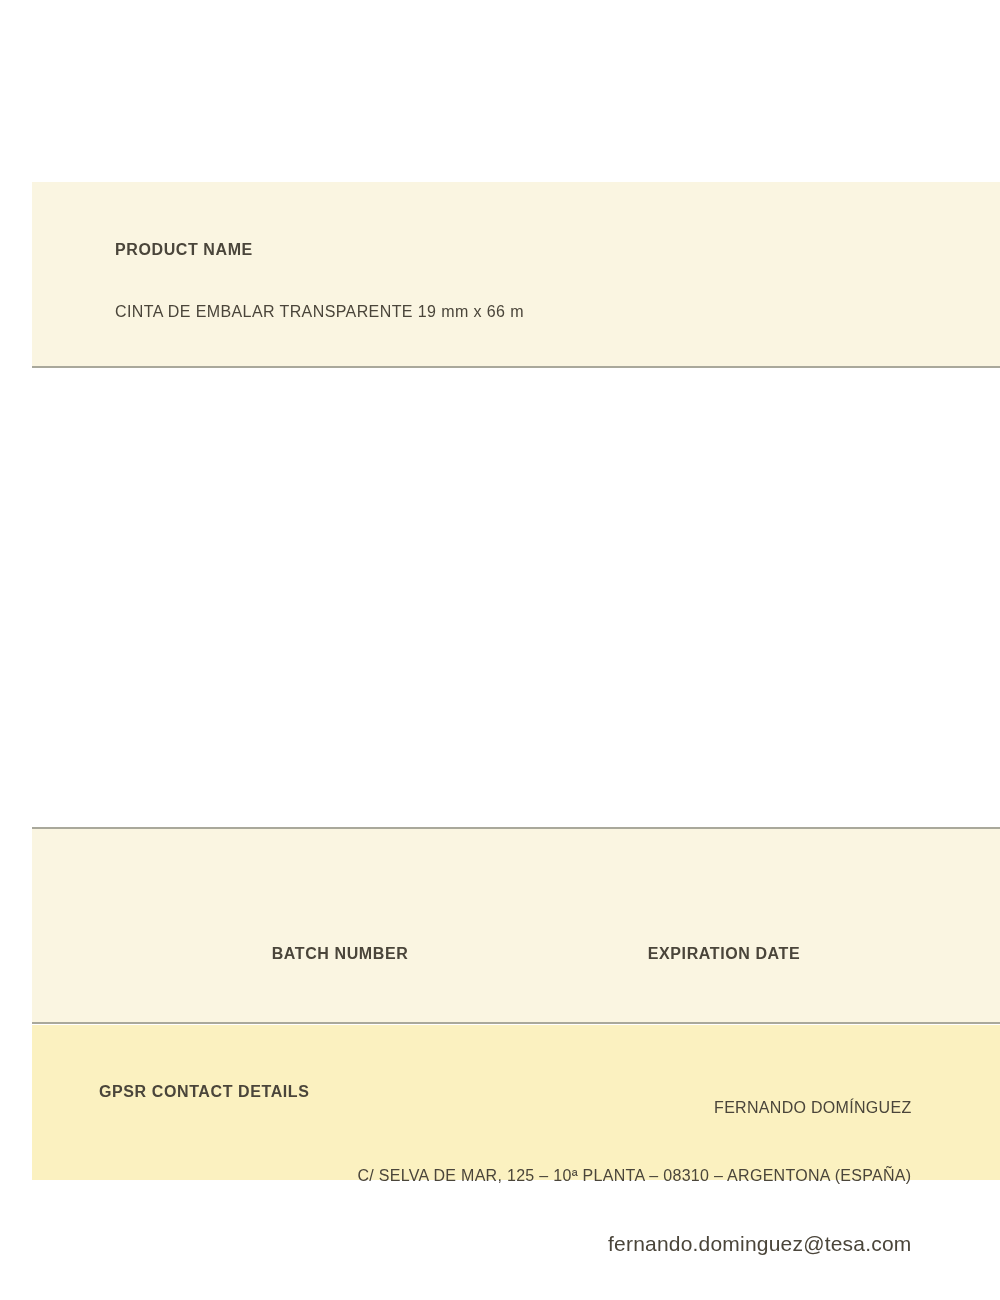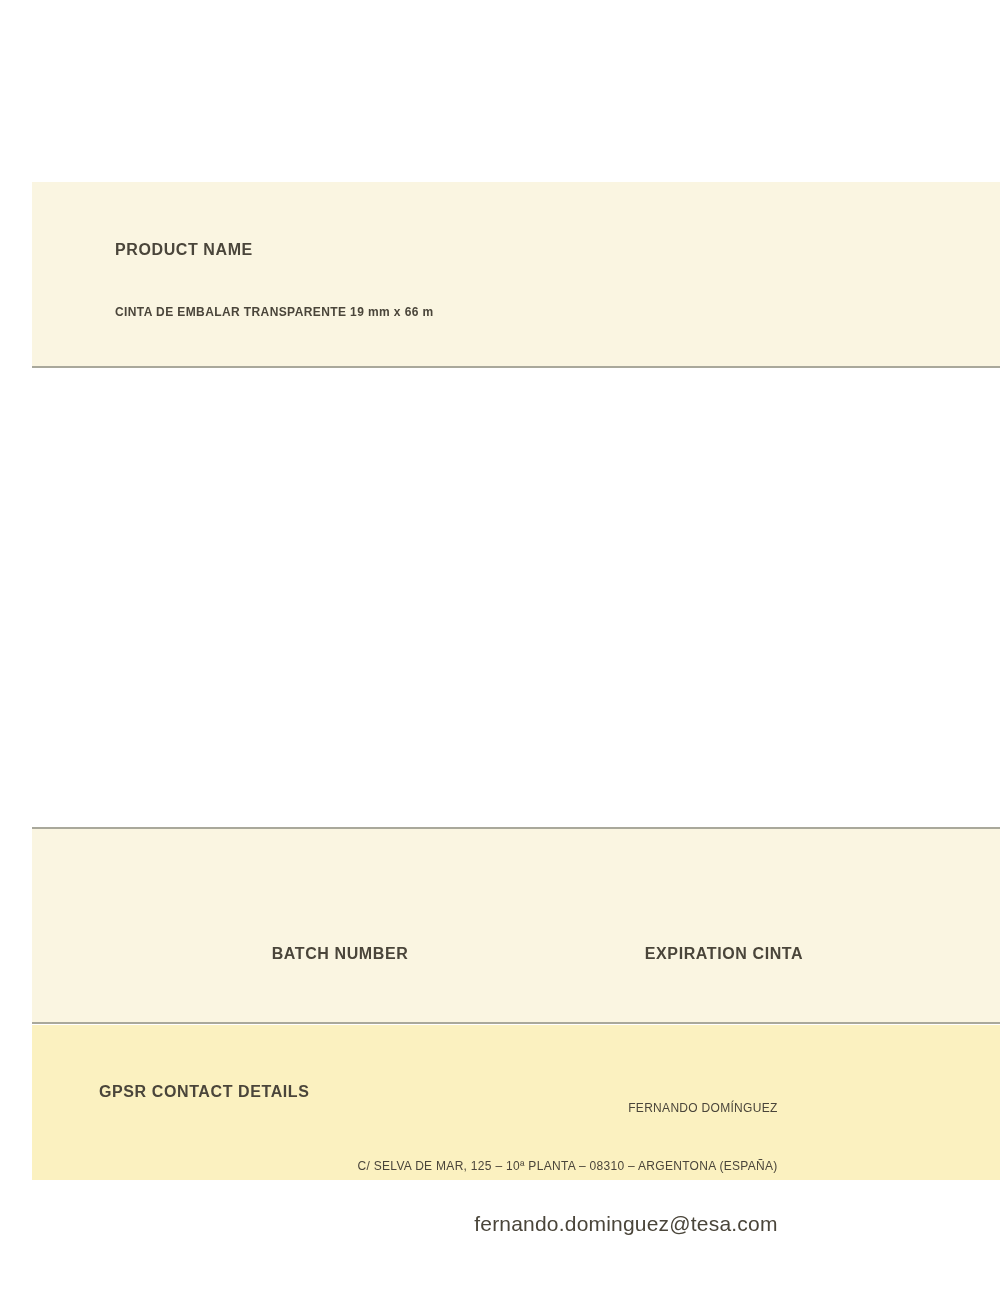--- a/index.html
+++ b/index.html
@@ -45,24 +45,23 @@
     justify-content: flex-start;
     align-items: flex-start;
   }
   .field-label {
     font-weight: bold;
     font-size: 16px;
     letter-spacing: 0.6px;
     line-height: 16px;
   }
   .field-value {
-    font-size: 12px;
+    font-size: 16px;
     letter-spacing: 0.4px;
     line-height: 16px;
-    font-weight: bold;
   }
   .band-product .field-value { margin-top: 14px; }
   .band-product .field-group + .field-group { margin-top: 44px; }
 
   .details-row {
     display: flex;
     width: 100%;
     margin-top: 40px;
   }
   .details-row + .details-row { margin-top: 74px; }
@@ -76,25 +75,25 @@
     font-weight: bold;
     font-size: 16px;
     letter-spacing: 0.6px;
     line-height: 16px;
     white-space: nowrap;
   }
   .contact-block {
     text-align: right;
   }
   .contact-line {
-    font-size: 12px;
+    font-size: 16px;
     letter-spacing: 0.3px;
     line-height: 16px;
   }
-  .contact-line + .contact-line { margin-top: 10px; }
+  .contact-line + .contact-line { margin-top: 20px; }
   .contact-email {
     font-size: 21px;
     letter-spacing: 0.2px;
     line-height: 16px;
     margin-top: 13px;
   }
 </style>
 </head>
 <body>
 
@@ -107,21 +106,21 @@
     </div>
   </section>
 
   <section class="band band-details">
     <div class="details-row">
       <div class="details-col">
         <div class="field-label">BATCH NUMBER</div>
         <div class="field-value"></div>
       </div>
       <div class="details-col">
-        <div class="field-label">EXPIRATION CINTA</div>
+        <div class="field-label">EXPIRATION DATE</div>
         <div class="field-value"></div>
       </div>
     </div>
   </section>
 
   <section class="band band-contact">
     <div class="contact-heading">GPSR CONTACT DETAILS</div>
     <div class="contact-block">
       <div class="contact-line">FERNANDO DOMÍNGUEZ</div>
       <div class="contact-line">C/ SELVA DE MAR, 125 – 10ª PLANTA – 08310 – ARGENTONA (ESPAÑA)</div>

